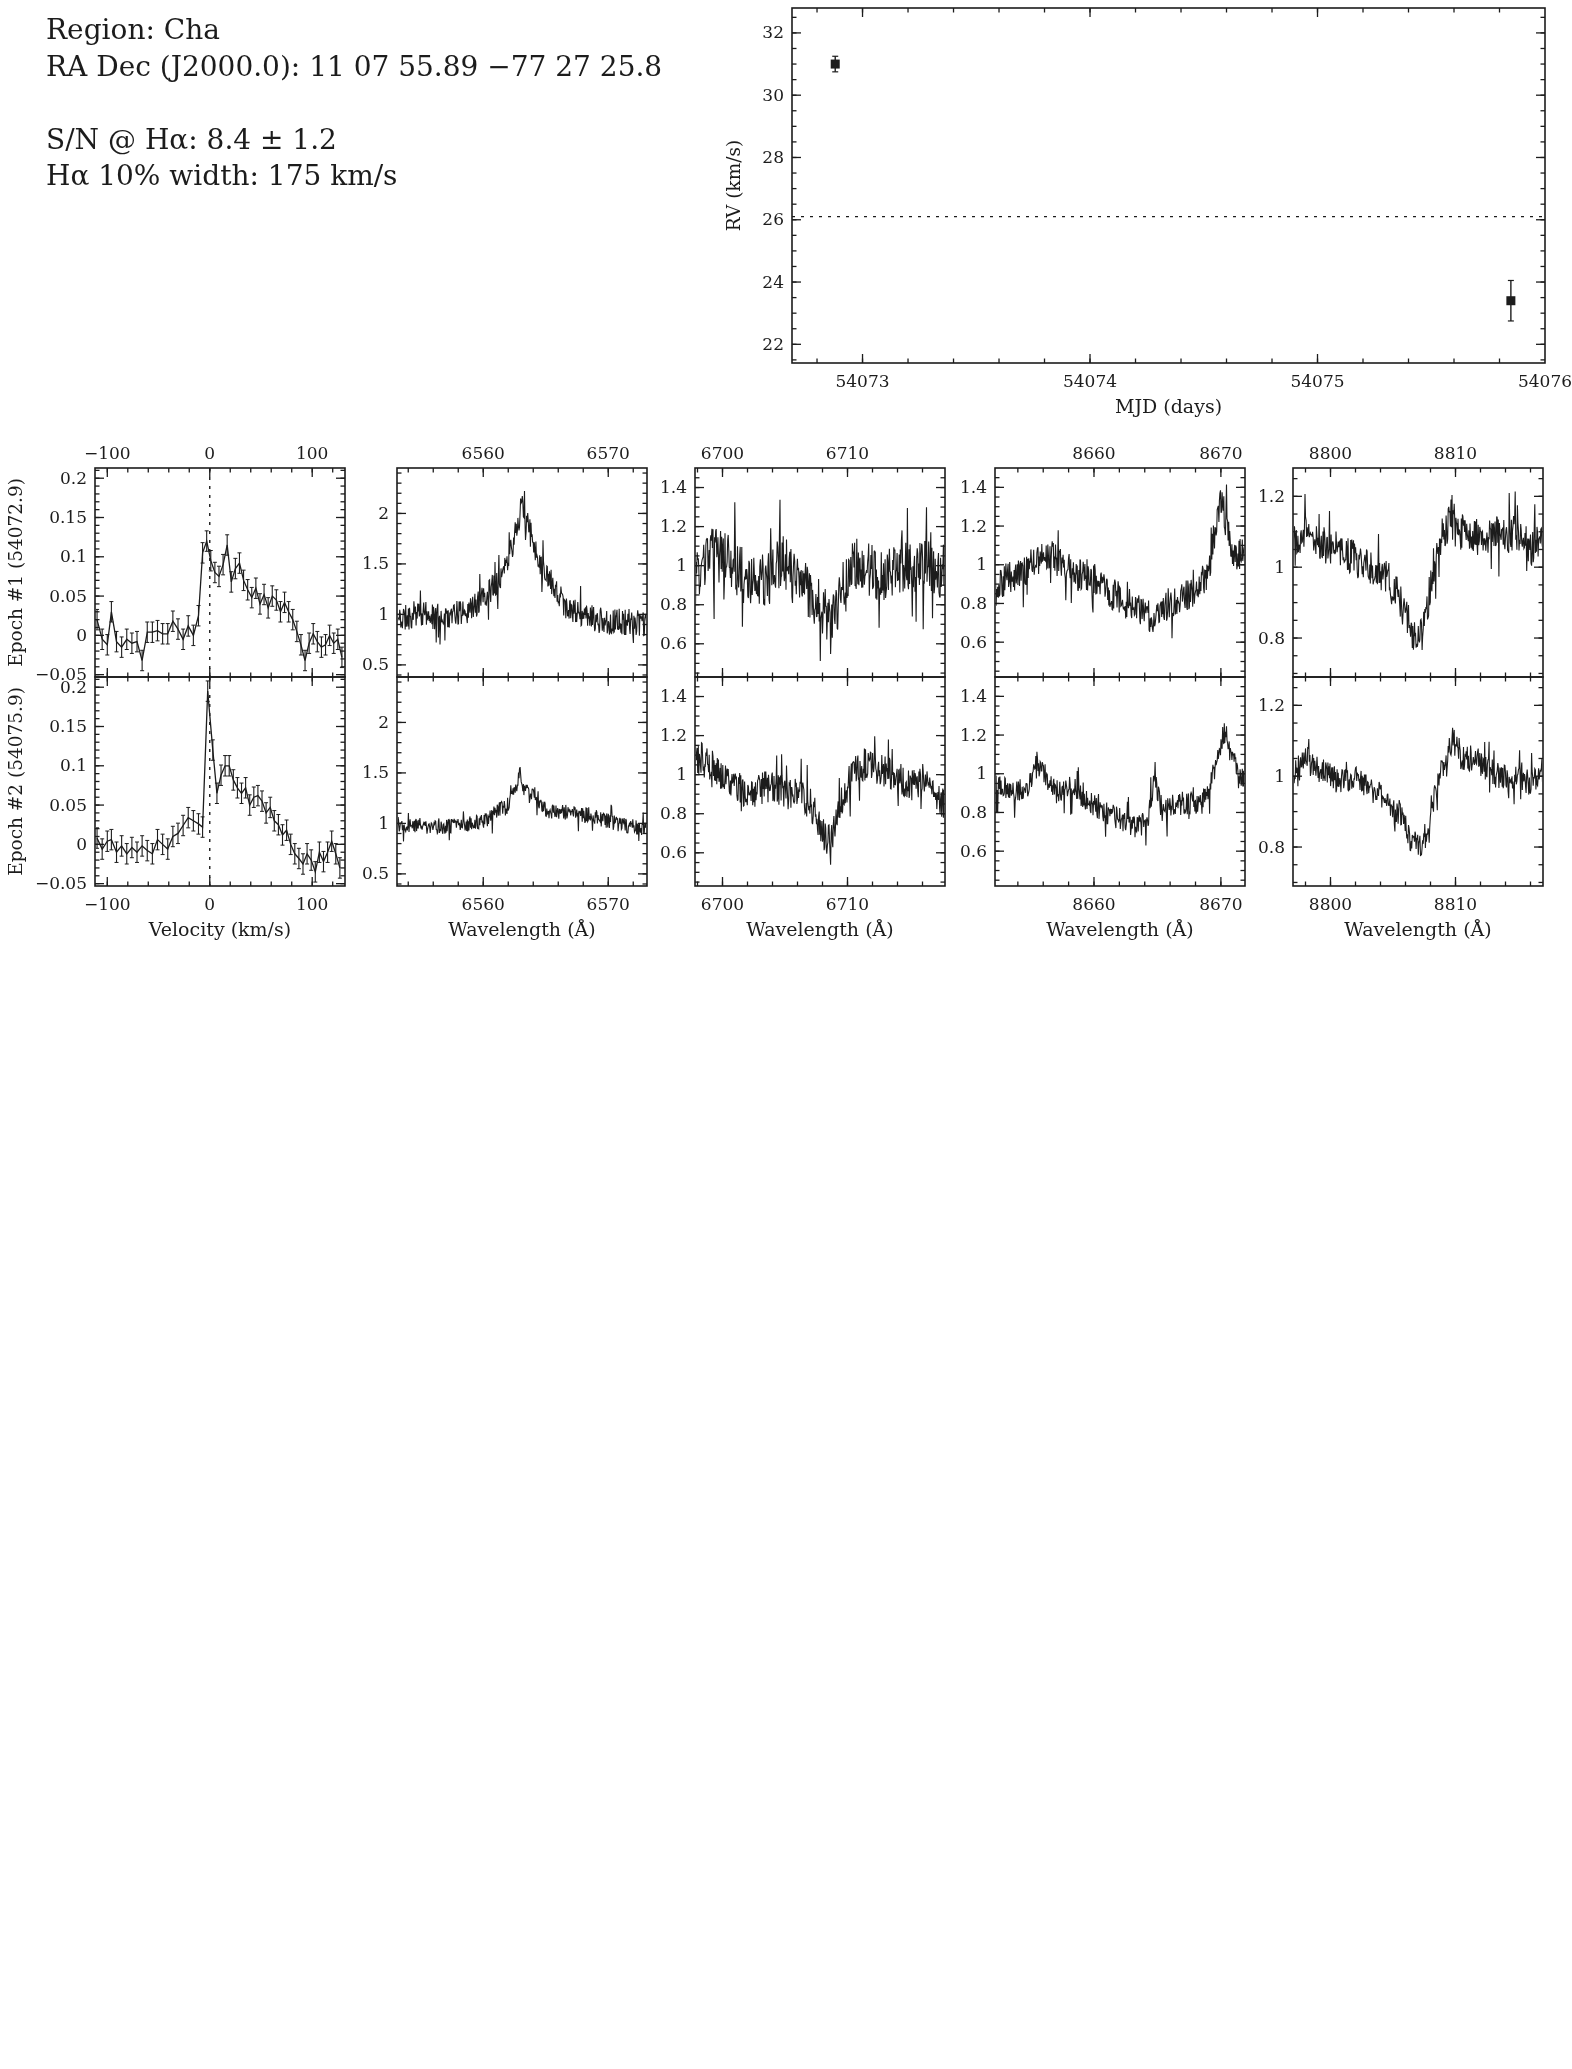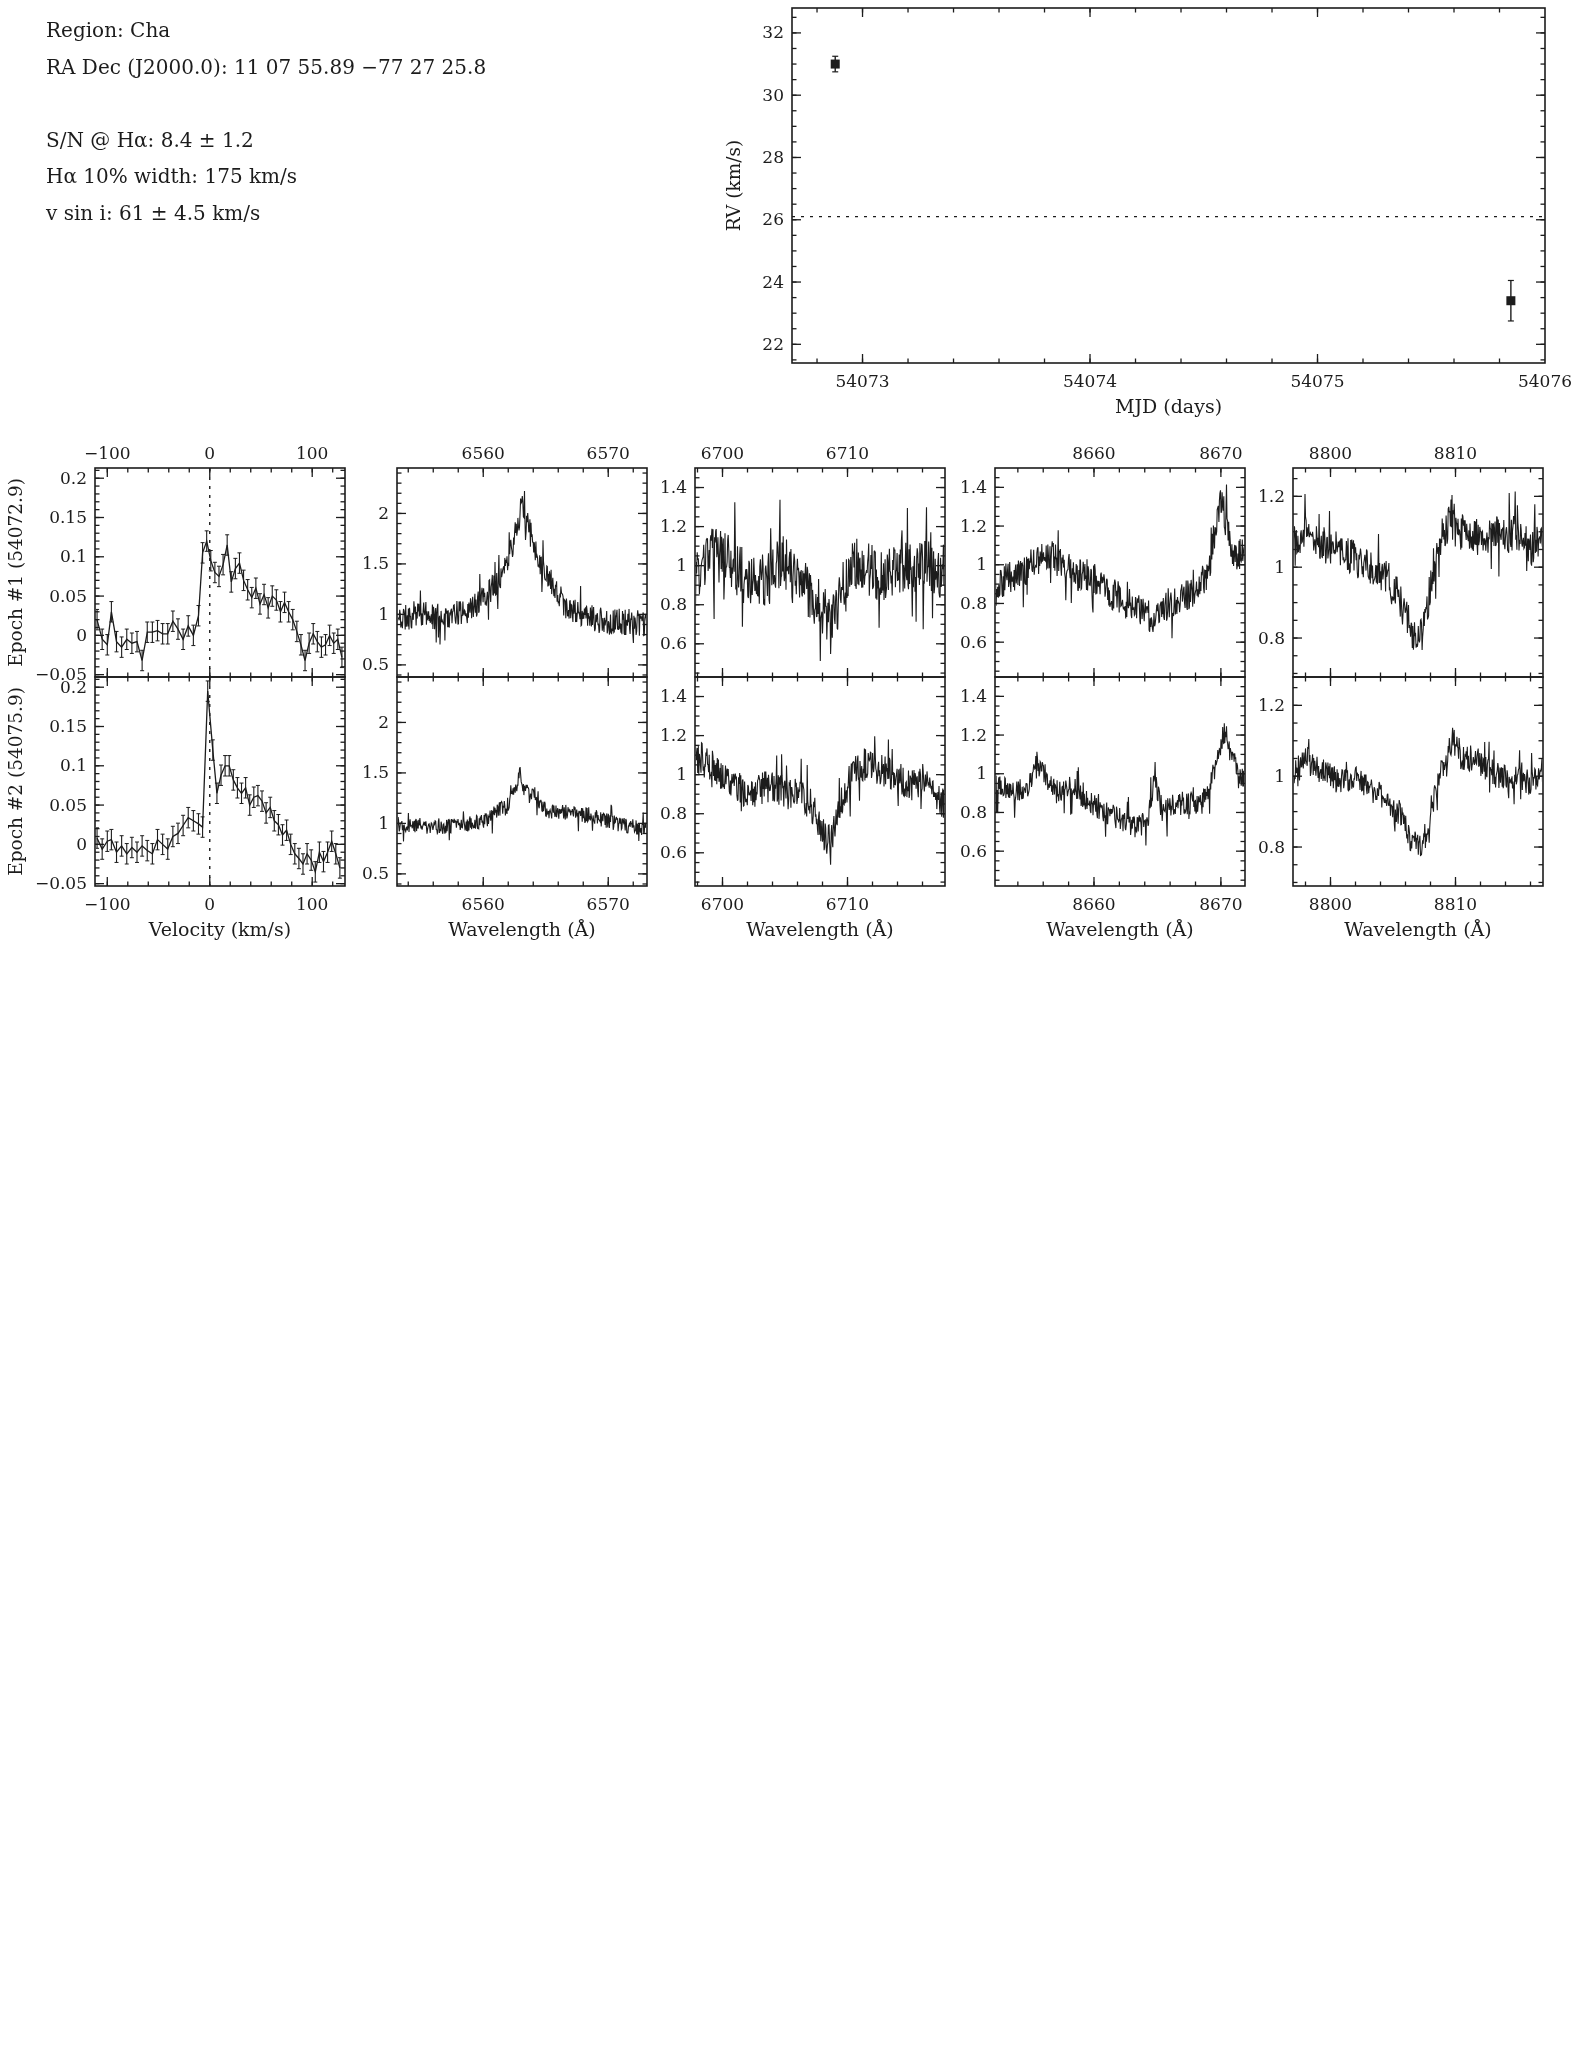--- a/index.html
+++ b/index.html
@@ -1,31 +1,30 @@
 <!DOCTYPE html>
 <html><head>
 <meta charset="utf-8">
 <style>
   html,body{margin:0;padding:0;background:#ffffff;}
   body{width:1572px;height:2069px;position:relative;overflow:hidden;
        font-family:"DejaVu Serif",serif;color:#1c1c1c;}
   .info{position:absolute;left:46px;top:12px;}
-  .info-line{font-size:20px;line-height:36.5px;min-height:36.5px;white-space:pre;}
+  .info-line{font-size:28px;line-height:36.5px;min-height:36.5px;white-space:pre;}
   #plots{position:absolute;left:0;top:0;}
 </style>
 </head>
 <body>
 
 <div class="info">
   <div class="info-line">Region: Cha</div>
   <div class="info-line">RA Dec (J2000.0): 11 07 55.89 −77 27 25.8</div>
   <div class="info-line"></div>
   <div class="info-line">S/N @ Hα: 8.4 ± 1.2</div>
   <div class="info-line">Hα 10% width: 175 km/s</div>
-  <div class="info-line">v sin i: 61 ± 4.5 km/s</div>
 </div>
 
 <svg id="plots" width="1572" height="960" xmlns="http://www.w3.org/2000/svg">
     <g>
       <clipPath id="clip-rv-plot">
         <rect x="793" y="9" width="751" height="353"></rect>
       </clipPath>
       <rect x="792" y="8" width="753" height="355" fill="none" stroke="#1c1c1c" stroke-width="1.6"></rect>
       <line x1="817.0241691844401" y1="363" x2="817.0241691844401" y2="358.5" stroke="#1c1c1c" stroke-width="1.3"></line>
       <line x1="817.0241691844401" y1="8" x2="817.0241691844401" y2="12.5" stroke="#1c1c1c" stroke-width="1.3"></line>

